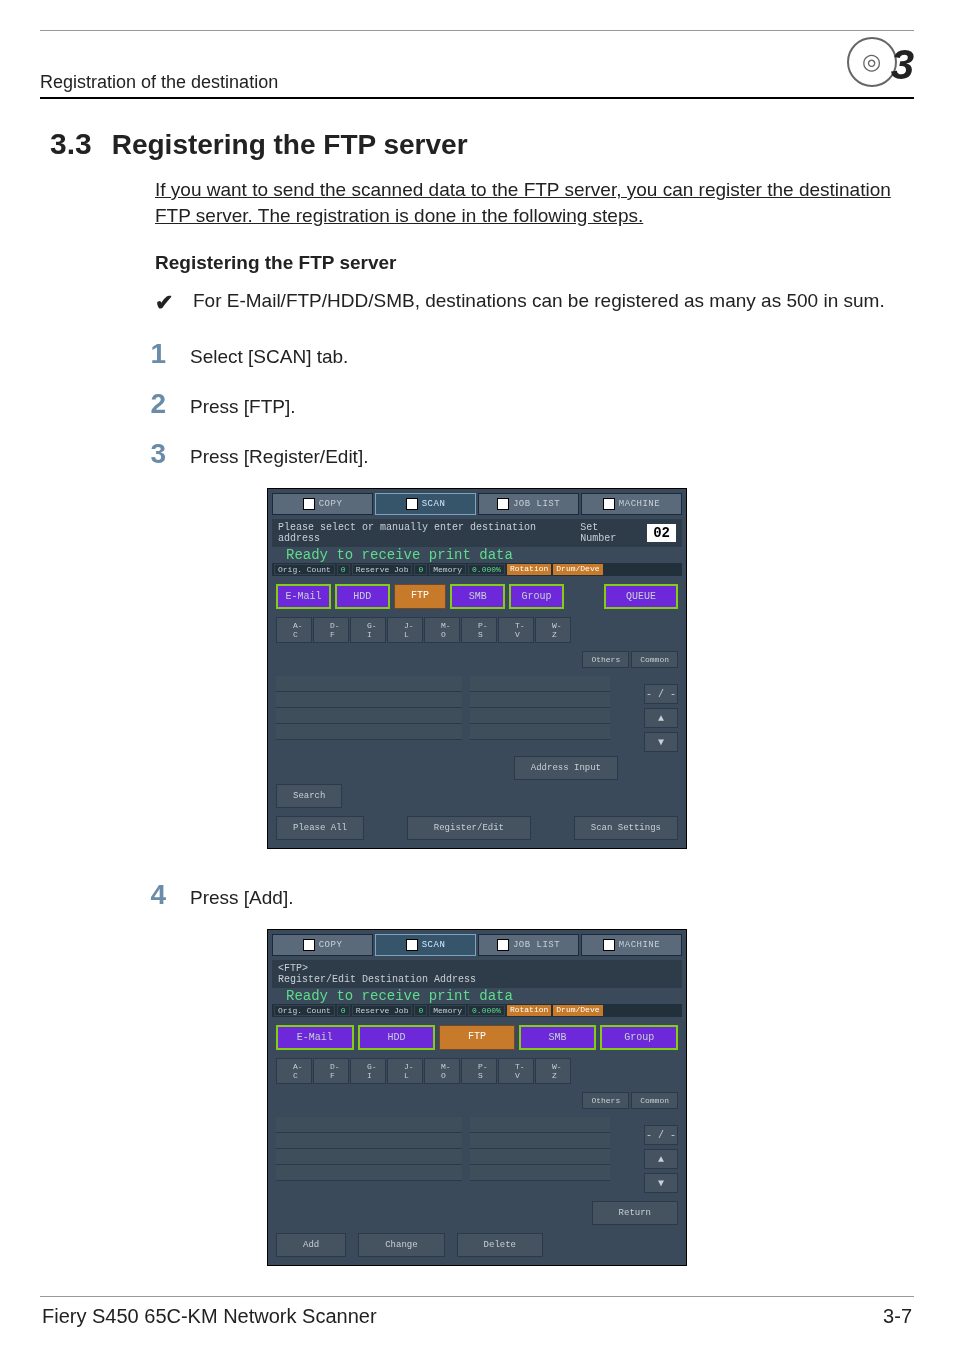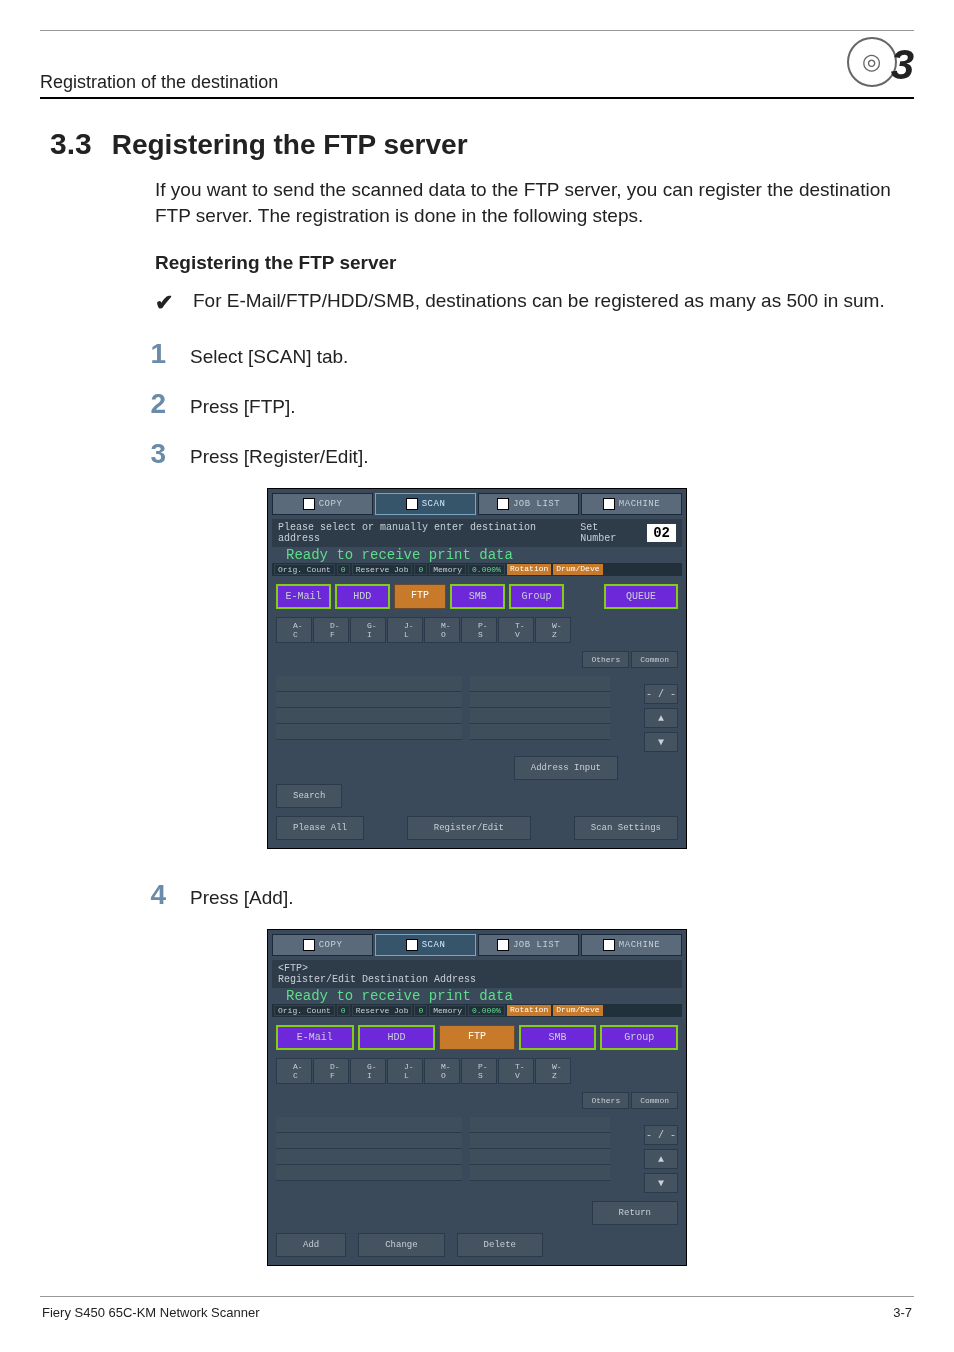--- a/index.html
+++ b/index.html
@@ -54,20 +54,21 @@
       padding-left: 10px;
     }
     .section-num { font-size: 30px; font-weight: 700; }
     .section-text { font-size: 28px; font-weight: 700; }
     .body-text {
       font-size: 19px;
       line-height: 1.35;
       max-width: 750px;
       margin-left: 115px;
       margin-bottom: 24px;
+      text-decoration: underline;
     }
     .subheading {
       font-size: 19px;
       font-weight: 700;
       margin-left: 115px;
       margin-bottom: 14px;
     }
     .check-row {
       display: flex;
       align-items: flex-start;
@@ -178,21 +179,21 @@
       font-size: 9px;
     }
     .ui-btn.wide { padding: 6px 26px; }
     .set-number { display: flex; align-items: center; gap: 8px; justify-content: flex-end; }
     .set-number-val {
       background: #fff; color: #000; font-size: 14px; font-weight: 700;
       padding: 1px 6px;
     }
     .footer-hr { border: none; border-top: 1px solid #999; margin: 30px 0 8px 0; }
     .footer-row {
-      display: flex; justify-content: space-between; font-size: 13px;
+      display: flex; justify-content: space-between; font-size: 20px;
       padding: 0 2px 8px 2px;
     }
     .search-row { margin: 4px; display: flex; justify-content: space-between; align-items: center; }
     .address-input-row { display: flex; justify-content: flex-end; margin: 4px 64px 0 4px; }
   </style>
 </head>
 <body>
 
 <hr class="top-hr">
 <div class="header-row">

